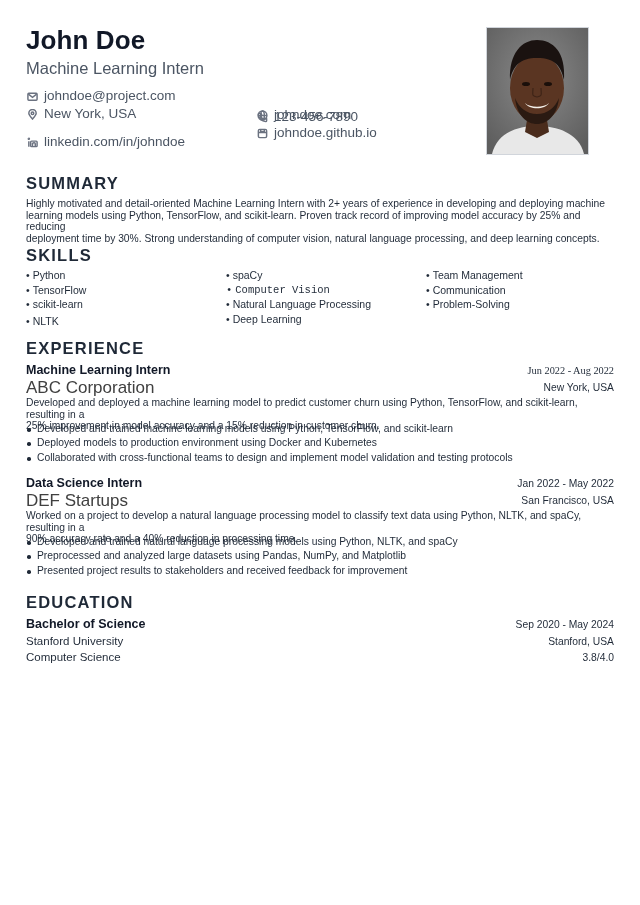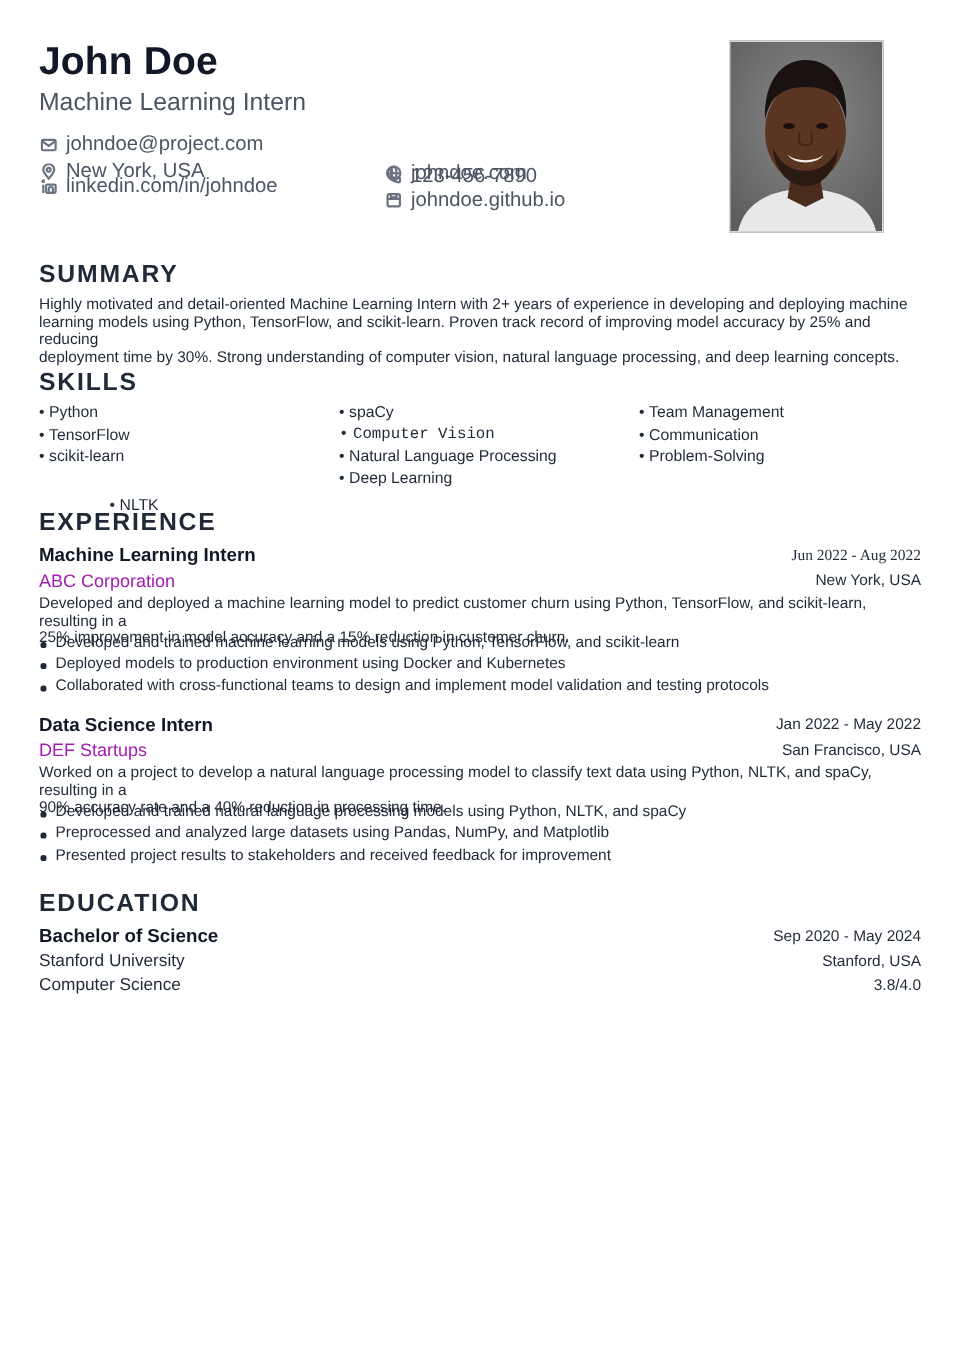--- a/index.html
+++ b/index.html
@@ -18,21 +18,21 @@
 
     .photo { position: absolute; left: 460px; top: 27px; width: 101px; height: 126px; border: 1px solid #d1d5db; overflow: hidden; background: #6b6b6b; }
 
     .section-h { position: absolute; left: 0; font-size: 16.5px; font-weight: 700; color: #1f2937; letter-spacing: 1.2px; line-height: 20px; }
     .para { position: absolute; left: 0; width: 588px; font-size: 10.3px; line-height: 11.5px; color: #1f2937; }
 
     .skill { position: absolute; font-size: 10.5px; line-height: 13px; color: #1f2937; white-space: nowrap; }
     .skill::before { content: "\2022"; margin-right: 3px; }
 
     .job-title { position: absolute; left: 0; font-size: 12.5px; font-weight: 700; color: #111827; line-height: 16px; white-space: nowrap; }
-    .job-org { position: absolute; left: 0; font-size: 12px; color: #a21caf; line-height: 15px; white-space: nowrap; }
+    .job-org { position: absolute; left: 0; font-size: 17px; color: #404040; line-height: 15px; white-space: nowrap; }
     .right { position: absolute; right: 0; font-size: 10.3px; color: #1f2937; line-height: 13px; white-space: nowrap; text-align: right; }
     .bullet { position: absolute; left: 0; font-size: 10.3px; color: #1f2937; line-height: 13px; white-space: nowrap; padding-left: 11px; }
     .bullet::before { content: ""; position: absolute; left: 1px; top: 6px; width: 3.5px; height: 3.5px; border-radius: 50%; background: #1f2937; }
     .edu-line { position: absolute; left: 0; font-size: 11.5px; color: #1f2937; line-height: 14px; white-space: nowrap; }
   </style>
 </head>
 <body>
 
 <div class="page">
 
@@ -50,21 +50,21 @@
   </div>
   <div class="contact" style="left:0; top:105px;">
     <span class="ic">
       <svg viewBox="0 0 12 12">
           <path d="M6 11 C3 7.5 2 6 2 4.5 A4 4 0 0 1 10 4.5 C10 6 9 7.5 6 11 Z"></path>
           <circle cx="6" cy="4.6" r="1.4"></circle>
         </svg>
     </span>
     <span>New York, USA</span>
   </div>
-  <div class="contact" style="left:0; top:115px;justify-content:space-between;">
+  <div class="contact" style="left:0; top:133px;justify-content:space-between;">
     <span class="ic">
       <svg viewBox="0 0 12 12">
           <path d="M2 4.5 V10.5"></path>
           <circle cx="2" cy="2" r="0.6"></circle>
           <rect x="4" y="4.5" width="7" height="6" rx="1"></rect>
           <path d="M6 10.5 V6.5 M6 7.5 C6 6 9 5.5 9 7.5 V10.5"></path>
         </svg>
     </span>
     <span>linkedin.com/in/johndoe</span>
   </div>
@@ -122,21 +122,21 @@
   <div class="para" style="top:198px;">
     <div>Highly motivated and detail-oriented Machine Learning Intern with 2+ years of experience in developing and deploying machine</div>
     <div>learning models using Python, TensorFlow, and scikit-learn. Proven track record of improving model accuracy by 25% and reducing</div>
     <div>deployment time by 30%. Strong understanding of computer vision, natural language processing, and deep learning concepts.</div>
   </div>
 
   <div class="section-h" style="top:245px;">SKILLS</div>
   <div class="skill" style="left:0; top:269px;">Python</div>
   <div class="skill" style="left:0; top:284px;">TensorFlow</div>
   <div class="skill" style="left:0; top:298px;">scikit-learn</div>
-  <div class="skill" style="left:0; top:331px;margin-left:47px;">NLTK</div>
+  <div class="skill" style="left:0; top:315px;">NLTK</div>
 
   <div class="skill" style="left:200px; top:269px;">spaCy</div>
   <div class="skill" style="left:200px; top:284px;font-family:Liberation Mono, monospace;">Computer Vision</div>
   <div class="skill" style="left:200px; top:298px;">Natural Language Processing</div>
   <div class="skill" style="left:200px; top:313px;">Deep Learning</div>
 
   <div class="skill" style="left:400px; top:269px;">Team Management</div>
   <div class="skill" style="left:400px; top:284px;">Communication</div>
   <div class="skill" style="left:400px; top:298px;">Problem-Solving</div>
 

